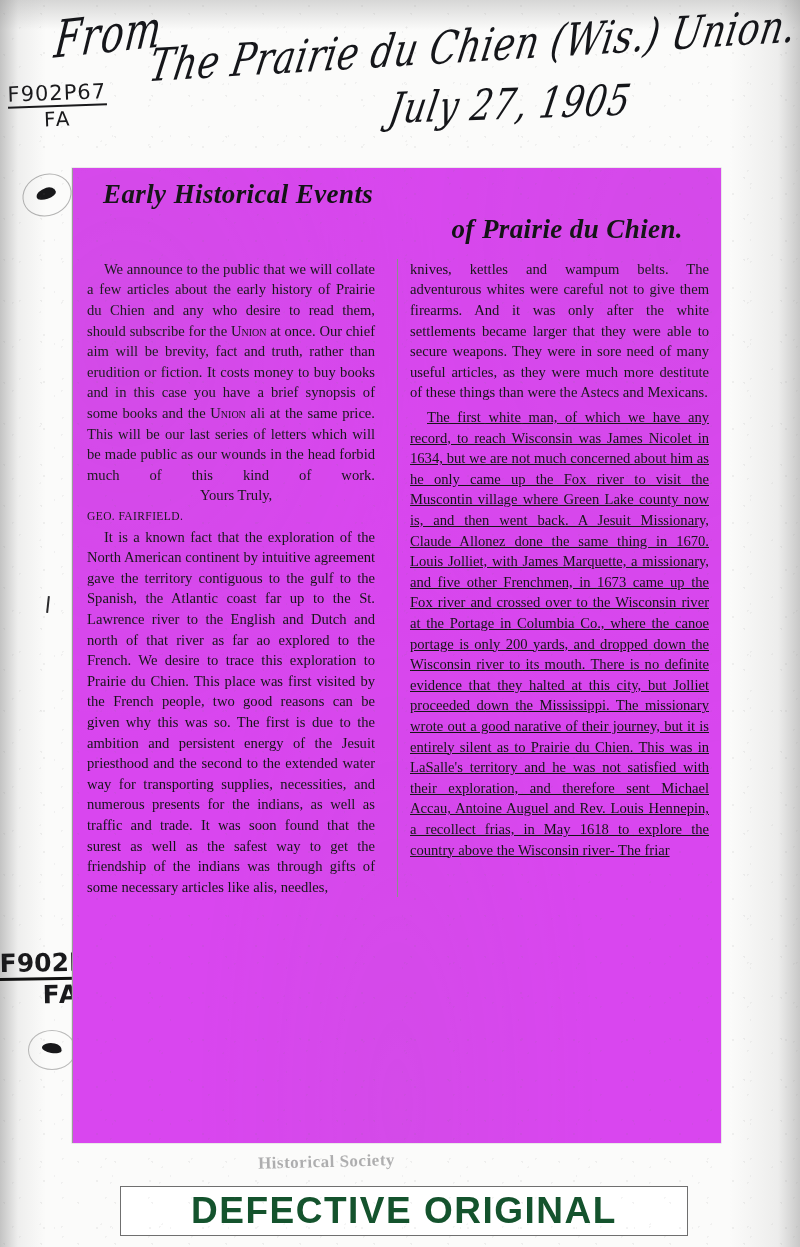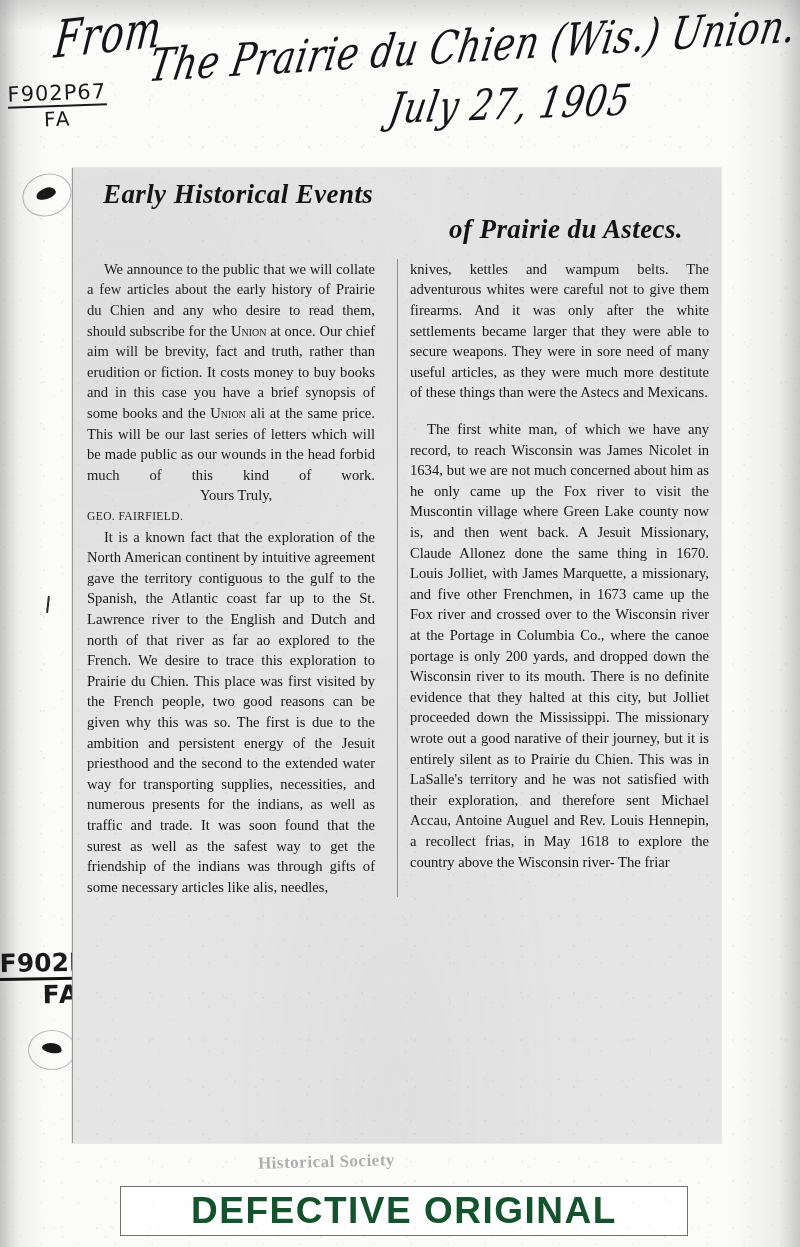--- a/index.html
+++ b/index.html
@@ -102,21 +102,21 @@
     border:1px solid rgba(90,90,90,.4);border-radius:50%;
   }
   #pen-tick{
     position:absolute;left:47px;top:596px;width:2px;height:17px;
     background:#2a2a2c;transform:rotate(6deg);
   }
 
   
   #clipping{
     position:absolute;left:72px;top:168px;width:648px;height:975px;
-    background:#e5e5e5;
+    background:#d946ef;
     border-left:1px solid #9a9a9a;
     box-shadow:0 0 0 .5px rgba(170,170,170,.45);
   }
   #clipping::after{ 
     content:"";position:absolute;inset:0;pointer-events:none;opacity:.35;
     background:
       radial-gradient(ellipse at 8% 18%, rgba(140,140,140,.22), transparent 38%),
       radial-gradient(ellipse at 92% 8%, rgba(140,140,140,.16), transparent 42%),
       radial-gradient(ellipse at 50% 96%, rgba(140,140,140,.18), transparent 45%);
   }
@@ -157,21 +157,21 @@
     font-size:14.6px;
     line-height:20.6px;
     color:#141416;
     text-align:justify;
     text-justify:inter-word;
     hyphens:manual;
   }
   #col-left{padding-right:22px;border-right:1px solid #8d8d8d;}
   #col-right{padding-left:12px;}
   .col p{margin:0;}
-  .col p + p{margin-top:16px;}
+  .col p + p{margin-top:4px;text-decoration:underline;}
   .indent{text-indent:17px;}
   .smallcaps{font-variant:small-caps;}
   .sig{
     display:block;
     font-size:11.5px;letter-spacing:.4px;
     font-variant:small-caps;text-transform:uppercase;
     margin-top:0;padding-right:36px;
   }
   .yours{display:inline-block;padding-left:96px;}
 
@@ -227,21 +227,21 @@
   <div id="blot-top-ring"></div>
   <div class="blot" id="blot-top"></div>
   <div id="blot-bottom-ring"></div>
   <div class="blot" id="blot-bottom"></div>
   <div id="pen-tick"></div>
 
   <div id="clipping">
 
     <div id="masthead">
       <div class="headline" id="headline-line1">Early Historical Events</div>
-      <div class="headline" id="headline-line2">of Prairie du Astecs.</div>
+      <div class="headline" id="headline-line2">of Prairie du Chien.</div>
     </div>
 
     <div id="columns">
 
       <div class="col" id="col-left">
         <p class="indent"><span>We announce to the public that we will collate a few articles about the early history of Prairie du Chien and any who desire to read them, should subscribe for the </span><span class="smallcaps">Union</span><span> at once. Our chief aim will be brevity, fact and truth, rather than erudition or fiction. It costs money to buy books and in this case you have a brief synopsis of some books and the </span><span class="smallcaps">Union</span><span> ali at the same price. This will be our last series of letters which will be made public as our wounds in the head forbid much of this kind of work.</span><span class="yours">Yours Truly,</span></p>
 
         <span class="sig">Geo. Fairfield.</span>
 
         <p class="indent">It is a known fact that the exploration of the North American continent by intuitive agreement gave the territory contiguous to the gulf to the Spanish, the Atlantic coast far up to the St. Lawrence river to the English and Dutch and north of that river as far ao explored to the French. We desire to trace this exploration to Prairie du Chien. This place was first visited by the French people, two good reasons can be given why this was so. The first is due to the ambition and persistent energy of the Jesuit priesthood and the second to the extended water way for transporting supplies, necessities, and numerous presents for the indians, as well as traffic and trade. It was soon found that the surest as well as the safest way to get the friendship of the indians was through gifts of some necessary articles like alis, needles,</p>

